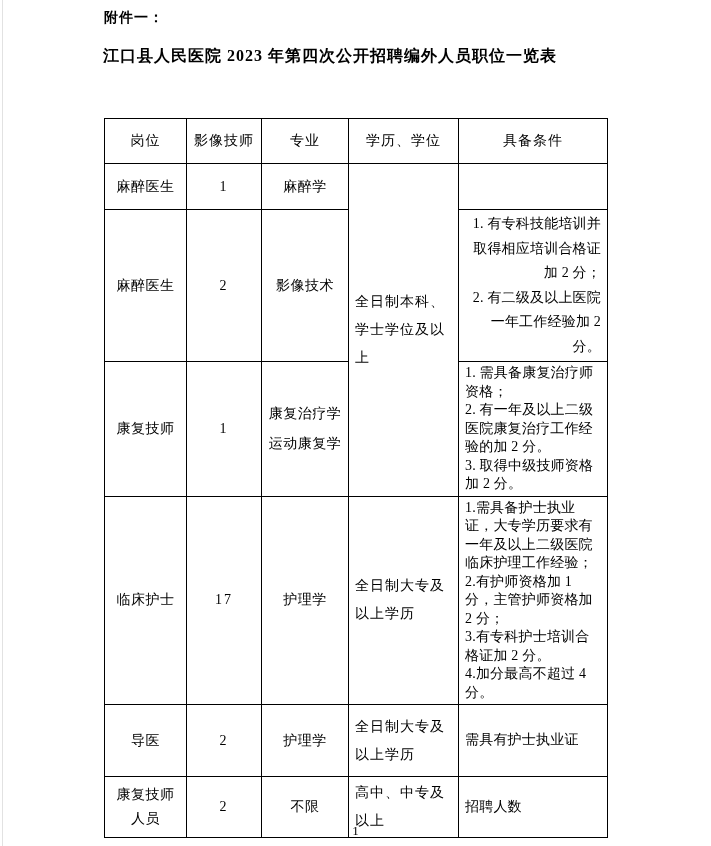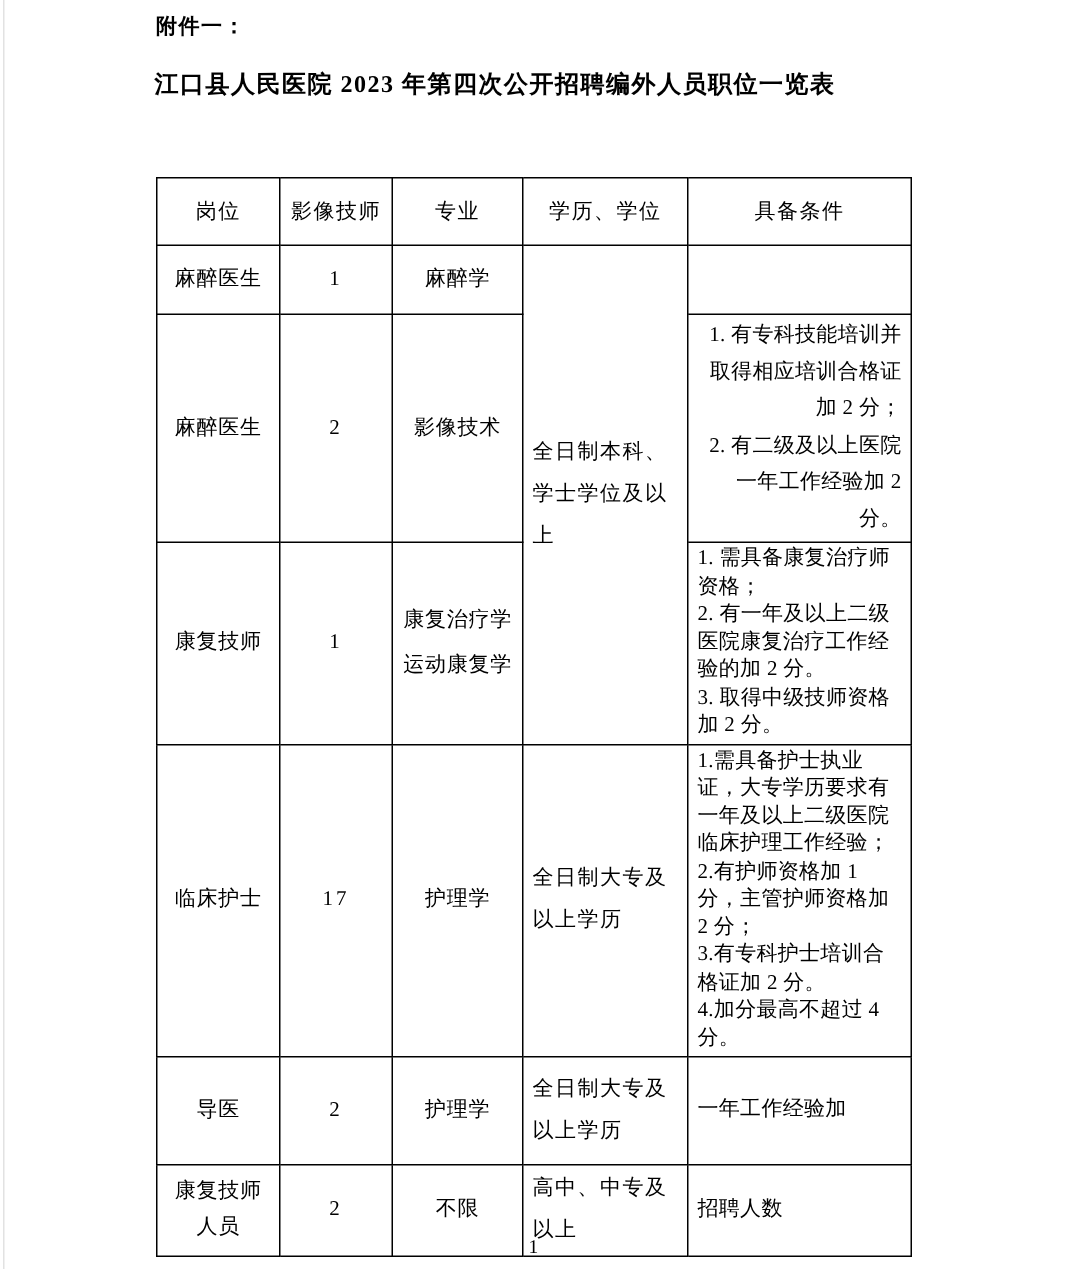--- a/index.html
+++ b/index.html
@@ -119,21 +119,21 @@
 格证加 2 分。
 4.加分最高不超过 4
 分。</td>
   </tr>
   <tr style="height:72px">
     <td class="c pos pre">导医</td>
     <td class="c cnt">2</td>
     <td class="c maj pre">护理学</td>
     <td class="edu pre">全日制大专及
 以上学历</td>
-    <td class="cond pre">一年工作经验加</td>
+    <td class="cond pre">需具有护士执业证</td>
   </tr>
   <tr style="height:47px">
     <td class="c pos pre">康复技师
 人员</td>
     <td class="c cnt">2</td>
     <td class="c maj pre">不限</td>
     <td class="edu pre">高中、中专及
 以上</td>
     <td class="cond pre">招聘人数</td>
   </tr>

